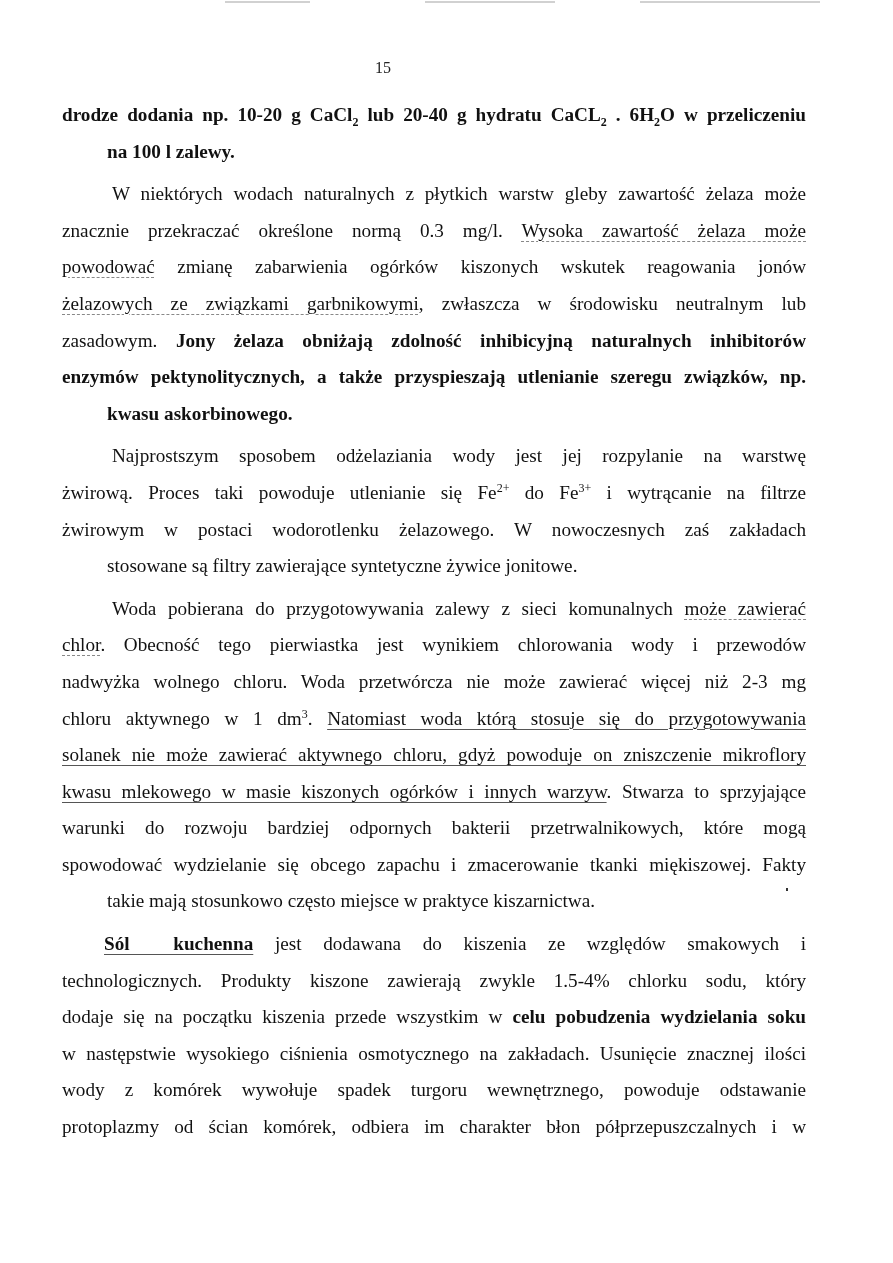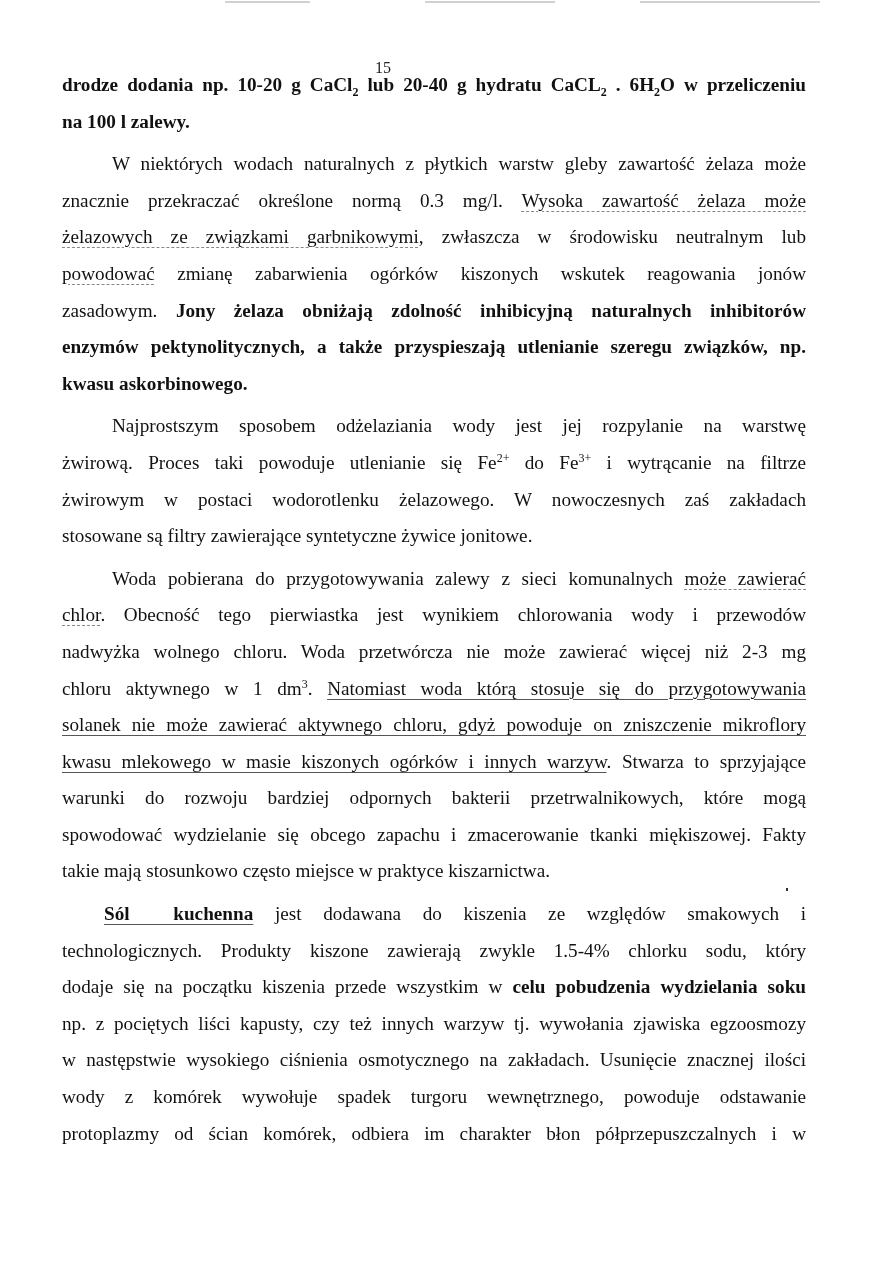--- a/index.html
+++ b/index.html
@@ -10,28 +10,28 @@
     font-family: "Liberation Serif", "DejaVu Serif", serif;
   }
   .scan-top {
     position: absolute; top: 1px; height: 2px; background: #bdbdbd; opacity: .7;
   }
   .page-number {
     position: absolute; top: 59px; left: 0; width: 766px; text-align: center;
     font-size: 16px; color: #222;
   }
   .text {
-    position: absolute; left: 62px; width: 744px; top: 67px;
+    position: absolute; left: 62px; width: 744px; top: 97px;
     font-size: 19.2px; line-height: 36.6px;
     text-align: justify; text-align-last: left;
   }
   .text p { margin: 0; }
   .gap { margin-top: 6px !important; }
   .line { display: block; text-align: justify; text-align-last: justify; white-space: nowrap; }
-  .line.last { text-align-last: left; }
+  .line.last { text-align-last: left; margin-left: 45px; }
   .b { font-weight: bold; }
   .u { text-decoration: underline; text-decoration-thickness: 1px; text-underline-offset: 4px; text-decoration-color: #555; }
   .ud { text-decoration: underline dashed; text-decoration-thickness: 1px; text-underline-offset: 4px; text-decoration-color: #888; }
   sub, sup { font-size: 12px; line-height: 0; }
   .spaced-bold { font-weight: bold; word-spacing: 22px; }
   .dot { position: absolute; left: 786px; top: 888px; width: 2px; height: 3px; background: #333; }
 </style>
 </head>
 <body>
 
@@ -45,22 +45,22 @@
   <div class="text">
 
     <p class="b">
       <span class="line"><span>drodze dodania np. 10-20 g CaCl</span><sub>2</sub><span> lub 20-40 g hydratu CaCL</span><sub>2</sub><span> . 6H</span><sub>2</sub><span>O w przeliczeniu</span></span>
       <span class="line last">na 100 l zalewy.</span>
     </p>
 
     <p class="gap">
       <span class="line" style="padding-left:50px">W niektórych wodach naturalnych z płytkich warstw gleby zawartość żelaza może</span>
       <span class="line"><span>znacznie przekraczać określone normą 0.3 mg/l. </span><span class="ud">Wysoka zawartość żelaza może</span></span>
+      <span class="line"><span class="ud">powodować</span><span> zmianę zabarwienia ogórków kiszonych wskutek reagowania jonów</span></span>
       <span class="line"><span class="ud">żelazowych ze związkami garbnikowymi</span><span>, zwłaszcza w środowisku neutralnym lub</span></span>
-      <span class="line"><span class="ud">powodować</span><span> zmianę zabarwienia ogórków kiszonych wskutek reagowania jonów</span></span>
       <span class="line"><span>zasadowym. </span><span class="b">Jony żelaza obniżają zdolność inhibicyjną naturalnych inhibitorów</span></span>
       <span class="line b">enzymów pektynolitycznych, a także przyspieszają utlenianie szeregu związków, np.</span>
       <span class="line last b">kwasu askorbinowego.</span>
     </p>
 
     <p class="gap">
       <span class="line" style="padding-left:50px">Najprostszym sposobem odżelaziania wody jest jej rozpylanie na warstwę</span>
       <span class="line"><span>żwirową. Proces taki powoduje utlenianie się Fe</span><sup>2+</sup><span> do Fe</span><sup>3+</sup><span> i wytrącanie na filtrze</span></span>
       <span class="line">żwirowym w postaci wodorotlenku żelazowego. W nowoczesnych zaś zakładach</span>
       <span class="line last">stosowane są filtry zawierające syntetyczne żywice jonitowe.</span>
@@ -75,21 +75,20 @@
       <span class="line"><span class="u">kwasu mlekowego w masie kiszonych ogórków i innych warzyw</span><span>. Stwarza to sprzyjające</span></span>
       <span class="line">warunki do rozwoju bardziej odpornych bakterii przetrwalnikowych, które mogą</span>
       <span class="line">spowodować wydzielanie się obcego zapachu i zmacerowanie tkanki miękiszowej. Fakty</span>
       <span class="line last">takie mają stosunkowo często miejsce w praktyce kiszarnictwa.</span>
     </p>
 
     <p class="gap">
       <span class="line" style="padding-left:42px"><span class="spaced-bold u">Sól kuchenna</span><span> jest dodawana do kiszenia ze względów smakowych i</span></span>
       <span class="line">technologicznych. Produkty kiszone zawierają zwykle 1.5-4% chlorku sodu, który</span>
       <span class="line"><span>dodaje się na początku kiszenia przede wszystkim w </span><span class="b">celu pobudzenia wydzielania soku</span></span>
-      <span class="line">np. z pociętych liści kapusty, czy też innych warzyw tj. wywołania zjawiska egzoosmozy</span>
       <span class="line">w następstwie wysokiego ciśnienia osmotycznego na zakładach. Usunięcie znacznej ilości</span>
       <span class="line">wody z komórek wywołuje spadek turgoru wewnętrznego, powoduje odstawanie</span>
       <span class="line">protoplazmy od ścian komórek, odbiera im charakter błon półprzepuszczalnych i w</span>
     </p>
   </div>
 
   <div class="dot"></div>
 </div>
 
 </body></html>

